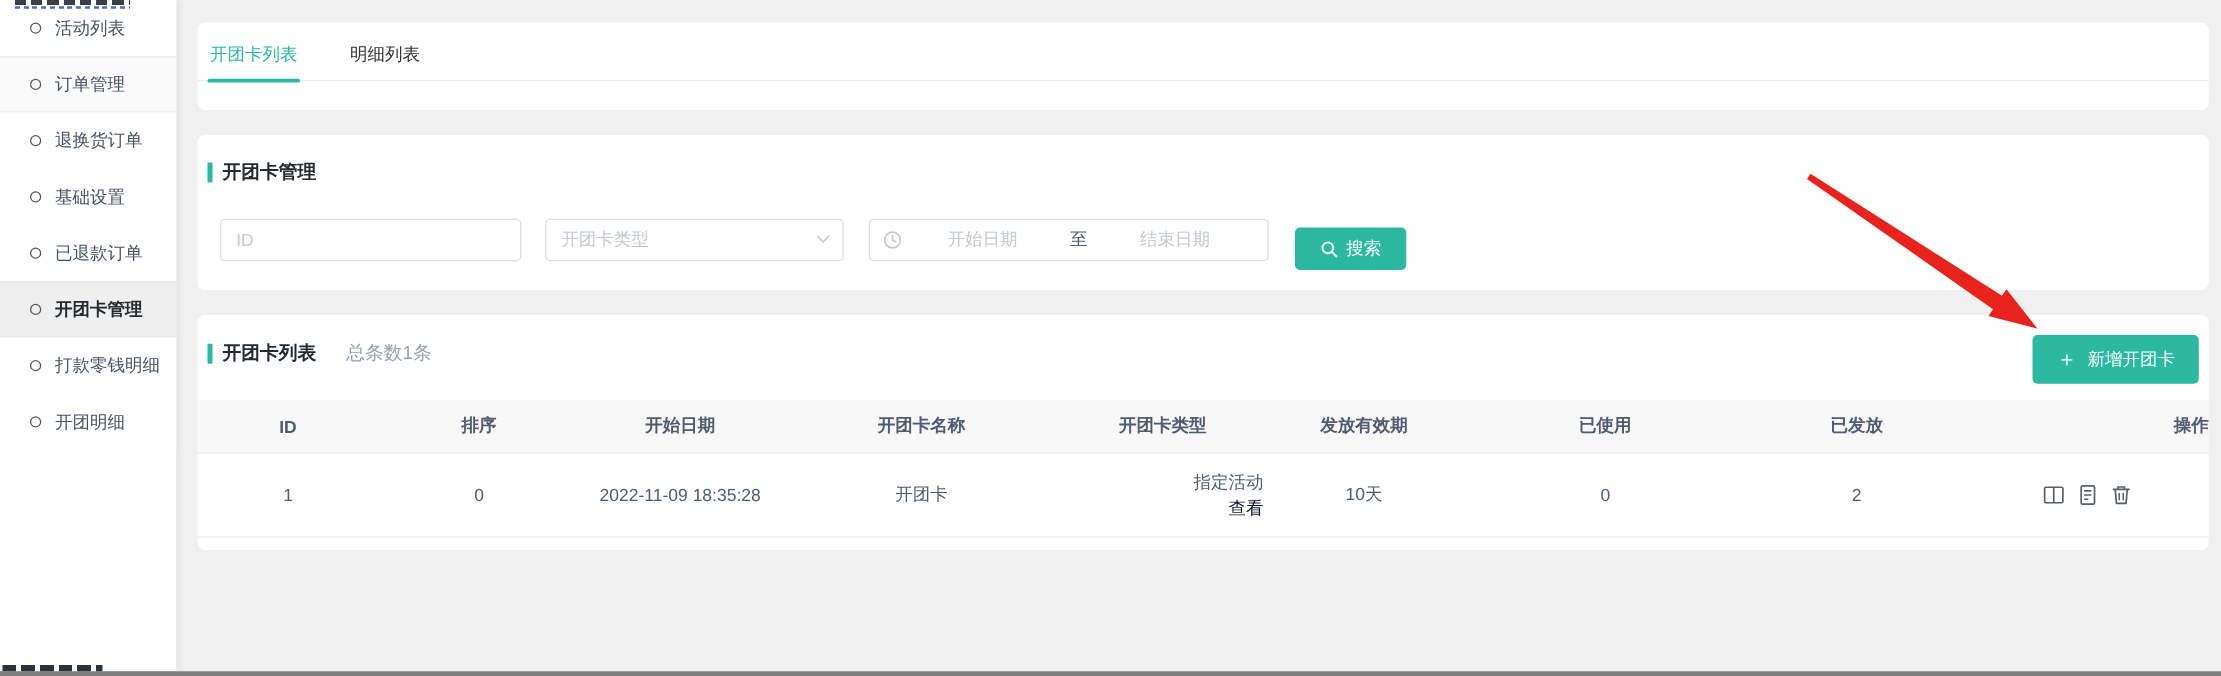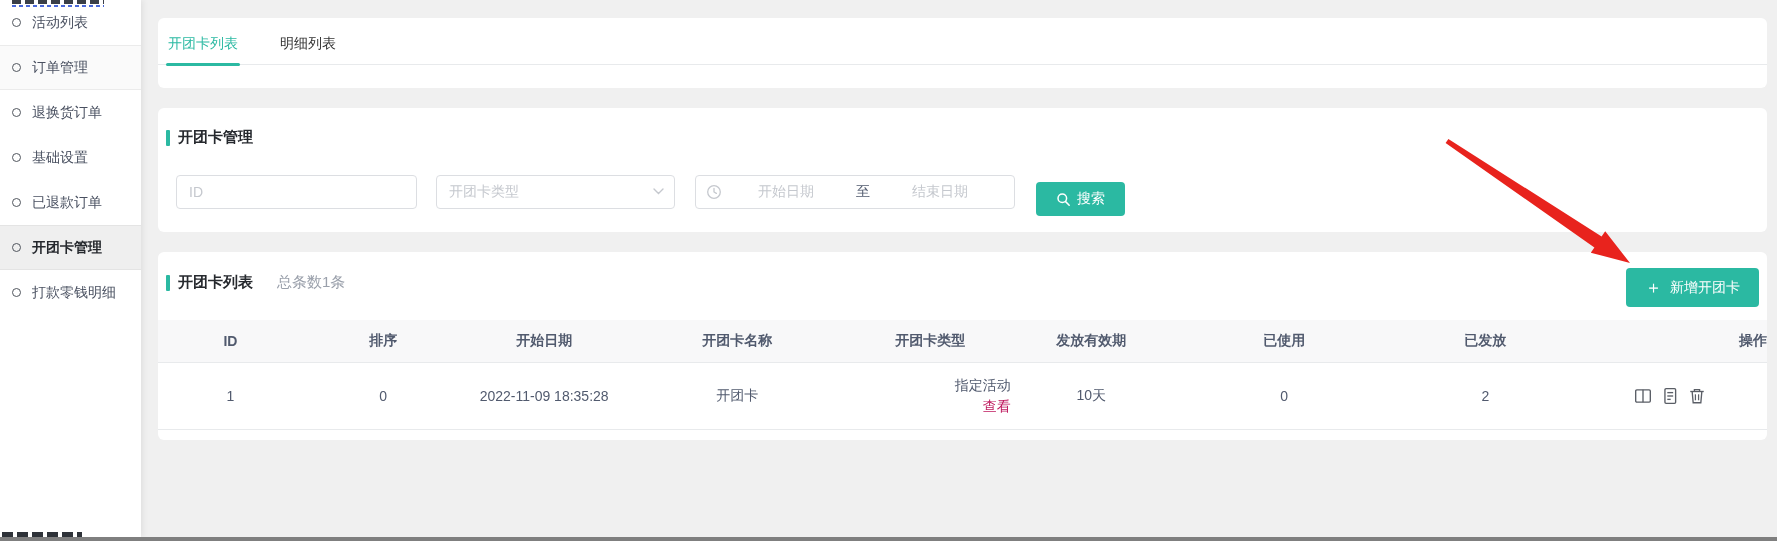--- a/index.html
+++ b/index.html
@@ -14,21 +14,21 @@
 
   
   .sidebar {
     position:absolute; left:0; top:0; bottom:4px; width:141px;
     background:#fff;
     box-shadow:2px 0 6px rgba(0,0,0,.07);
     z-index:5;
   }
   .side-item {
     height:45px; display:flex; align-items:center; gap:11px;
-    padding-left:12px; font-size:14px; color:#495060; cursor:pointer;
+    padding-left:24px; font-size:14px; color:#495060; cursor:pointer;
     background:#fff;
   }
   .side-item .circle-icon {
     width:9px; height:9px; border:1.6px solid #51565e; border-radius:50%;
     flex:0 0 auto;
   }
   .side-item.subtle {
     background:#fafafa;
     box-shadow:inset 0 1px 0 #ebebeb, inset 0 -1px 0 #ebebeb;
     text-align:center;
@@ -100,21 +100,21 @@
   .add-btn .plus { font-size:17px; font-weight:400; line-height:1; }
 
   .grid-table { position:absolute; top:68px; left:0; right:0; }
   .tr { display:flex; width:100%; align-items:center; }
   .th-row { height:42px; background:#f8f8f9; font-weight:bold; color:#515a6e; }
   .td-row { height:68px; border-top:1px solid #e8eaec; border-bottom:1px solid #e8eaec; color:#515a6e; }
   .cell { text-align:center; font-size:14px; }
   .c0{width:9%;} .c1{width:10%;} .c2{width:10%;} .c3{width:14%;} .c4{width:10%;}
   .c5{width:10%;} .c6{width:14%;} .c7{width:11%;} .c8{width:12%;text-align:right;}
   .type-cell { display:flex; flex-direction:column; gap:3px; align-items:flex-end; }
-  .link-view { color:#be185d; cursor:pointer; }
+  .link-view { color:#0f172a; cursor:pointer; }
   .ops { display:flex; justify-content:center; gap:9px; align-items:center; }
   .op-icon { width:18px; height:18px; color:#5a5e66; cursor:pointer; display:inline-flex; }
   .op-icon svg { width:100%; height:100%; }
 
   
   .bottom-bar { position:absolute; left:0; right:0; bottom:0; height:4px; background:#7f7f7f; z-index:20; }
   .bottom-clip {
     position:absolute; left:2px; bottom:4px; width:80px; height:6px; z-index:21;
     background:repeating-linear-gradient(90deg,#2e3238 0 11px, rgba(0,0,0,0) 11px 15px) bottom/80px 5px no-repeat;
   }
@@ -150,20 +150,24 @@
     <span class="circle-icon"></span>
     <span>已退款订单</span>
   </div>
   <div class="side-item active">
     <span class="circle-icon"></span>
     <span>开团卡管理</span>
   </div>
   <div class="side-item">
     <span class="circle-icon"></span>
     <span>打款零钱明细</span>
+  </div>
+  <div class="side-item">
+    <span class="circle-icon"></span>
+    <span>开团明细</span>
   </div>
 </div>
 
 <div class="panel panel-tabs">
   <div class="tabs">
     <div class="tab active">开团卡列表</div>
     <div class="tab">明细列表</div>
   </div>
 </div>
 

